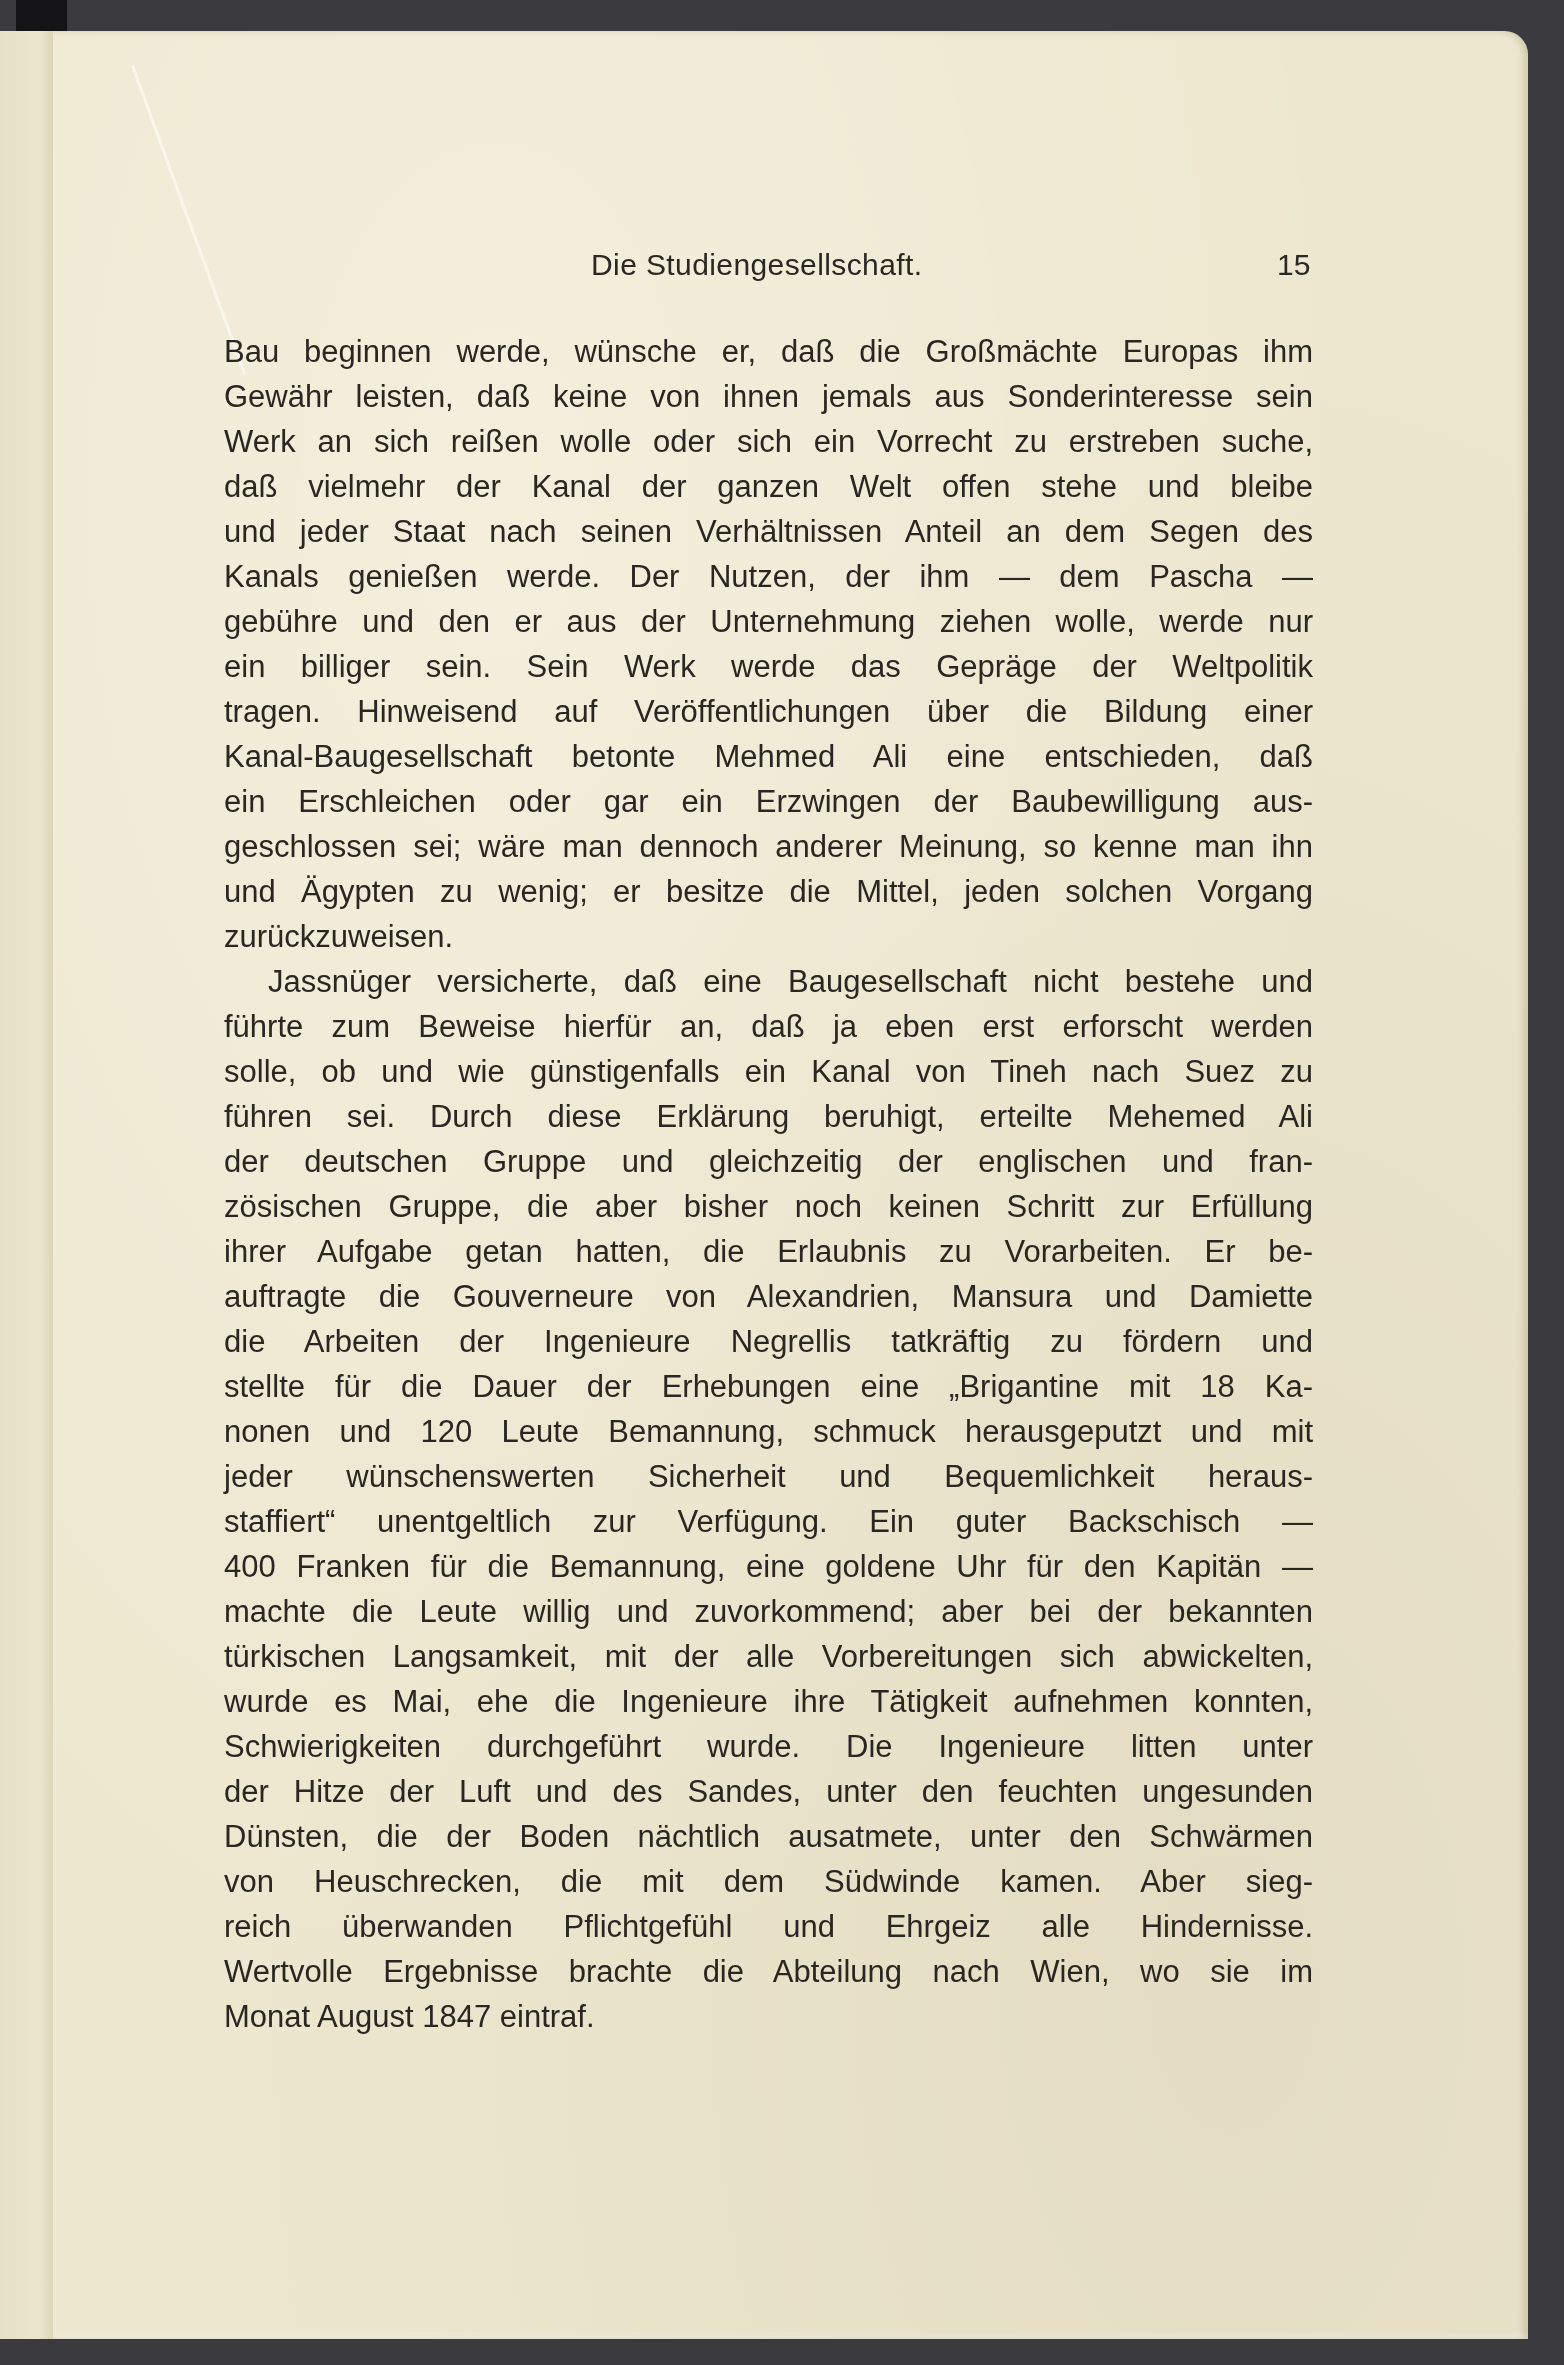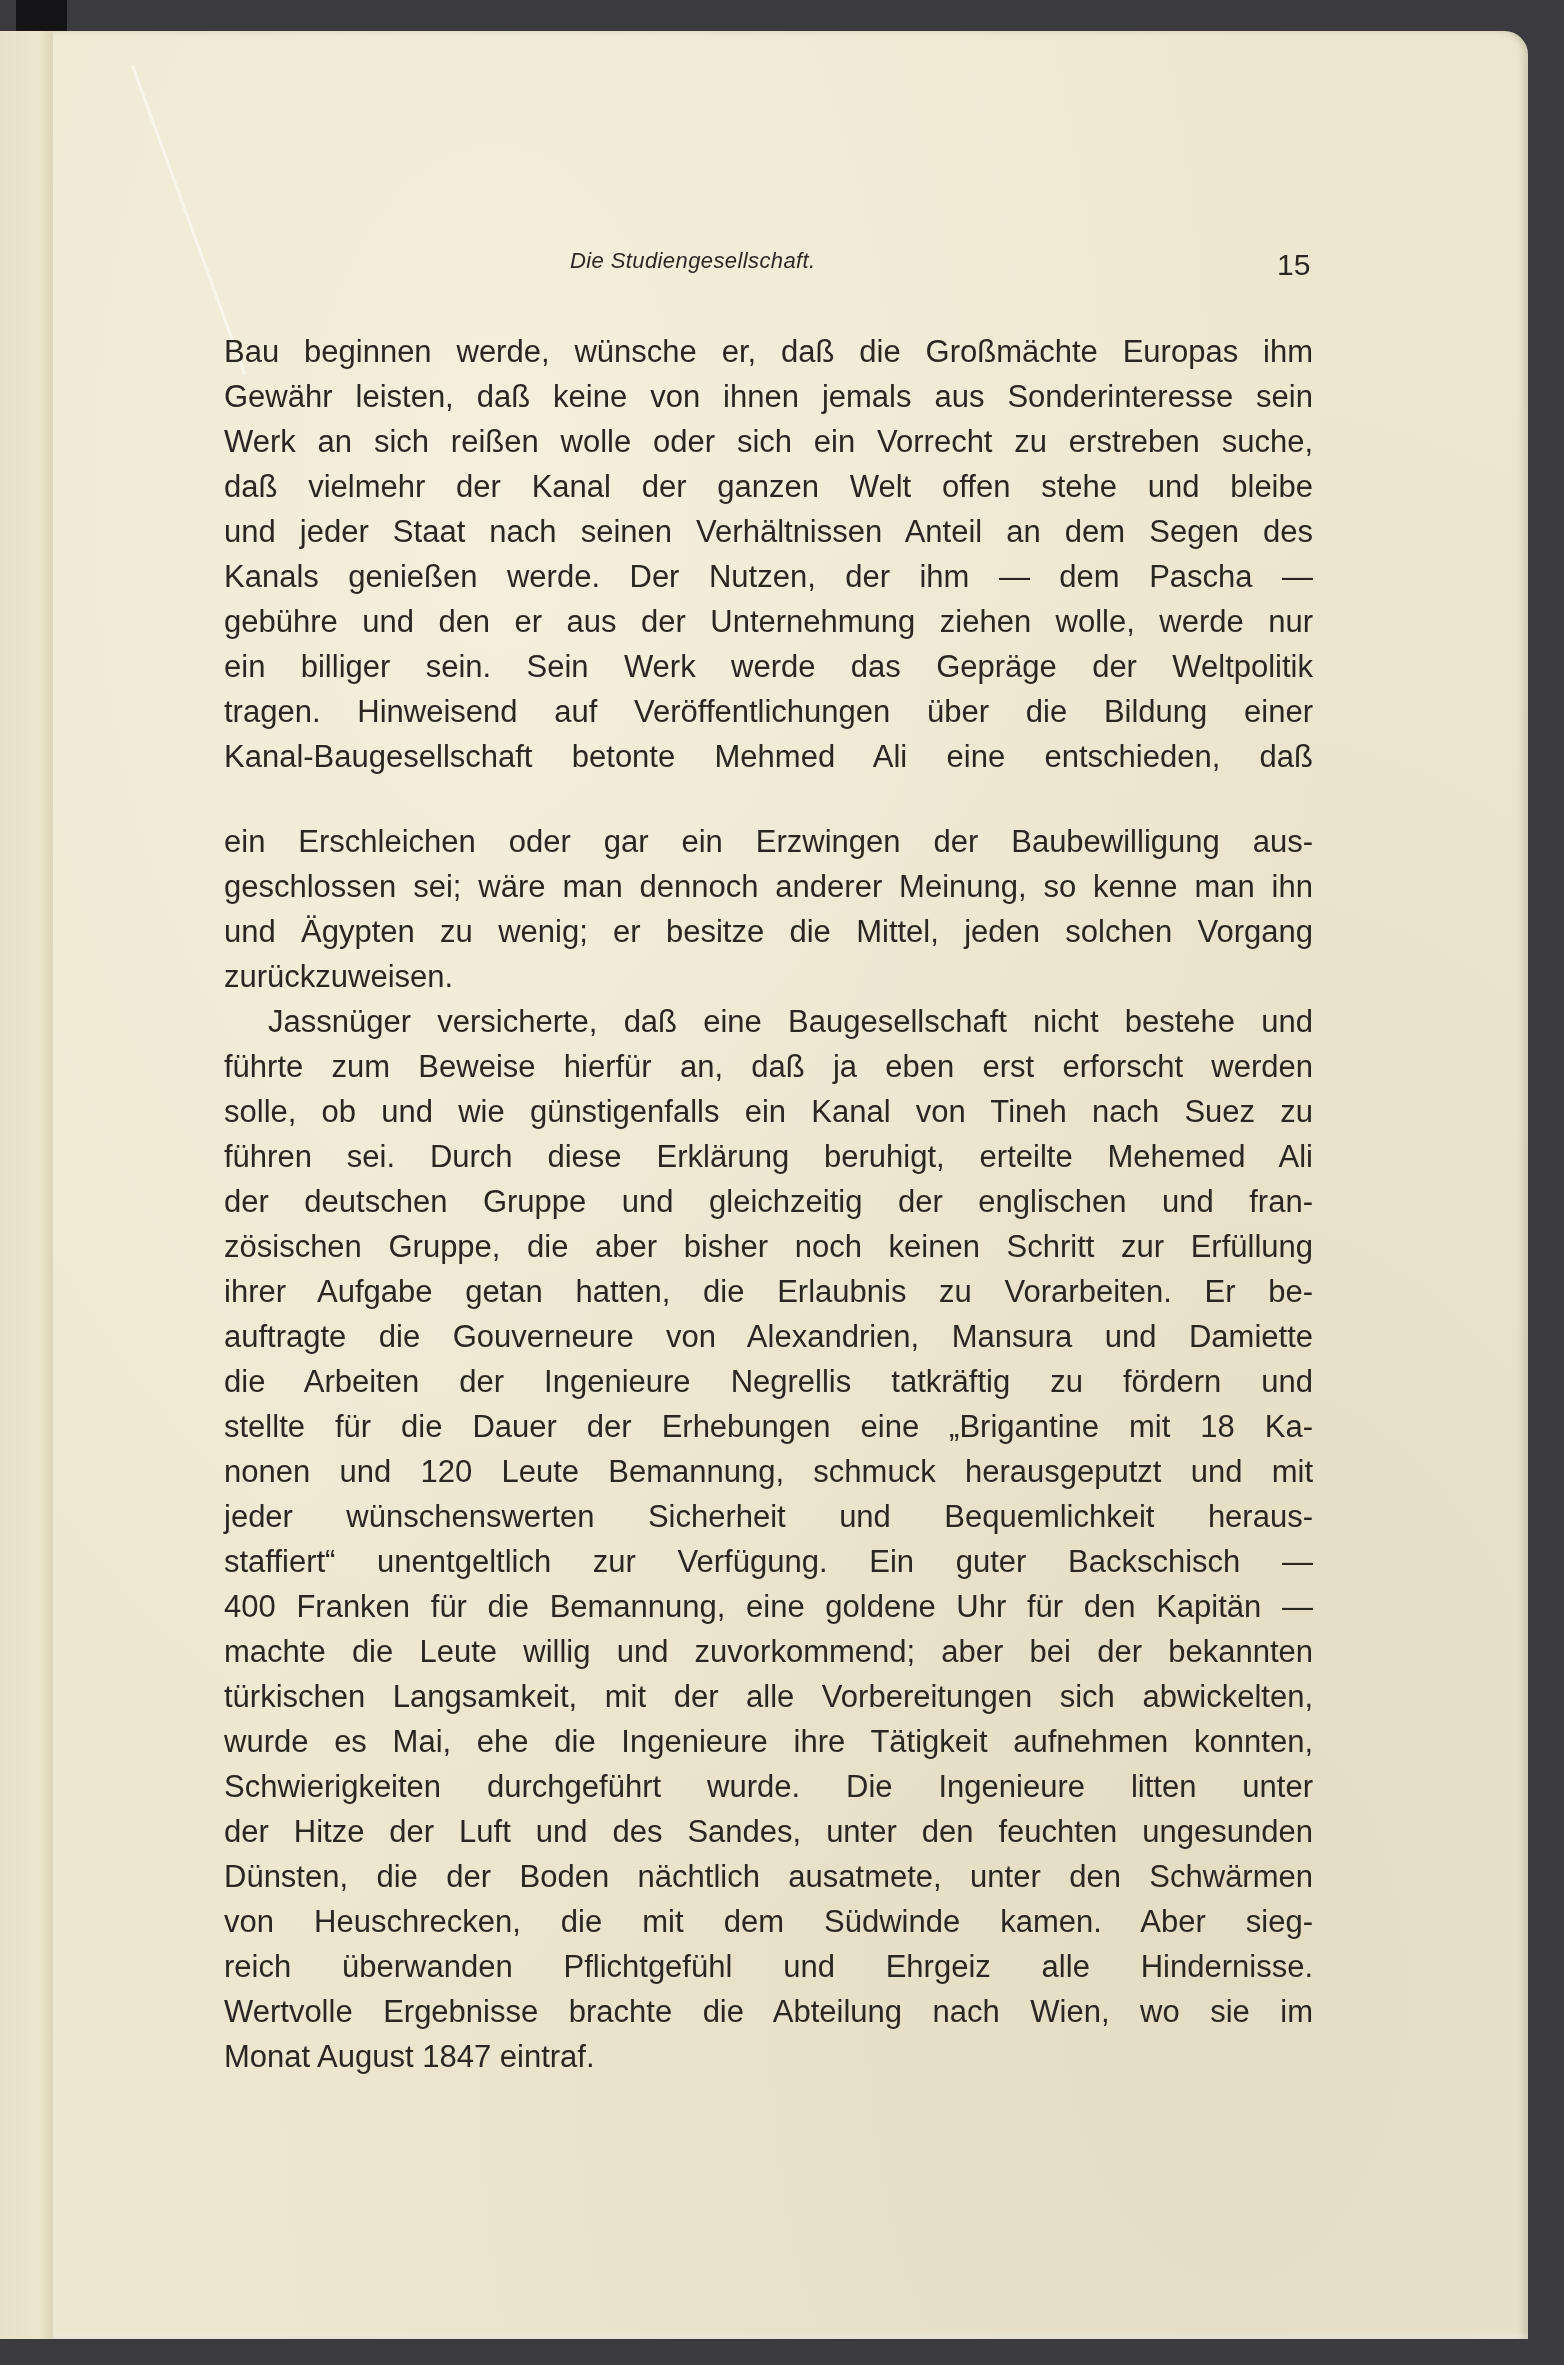--- a/index.html
+++ b/index.html
@@ -29,24 +29,23 @@
   }
   .crease {
     position: absolute; left: 78px; top: 35px; width: 3.1px; height: 329px;
     background: rgba(255,255,250,0.6);
     transform: rotate(-20deg); transform-origin: top left;
   }
   .running-head {
     position: absolute; left: 0; top: 217px; width: 100%; height: 39px;
   }
   .running-title {
-    position: absolute; left: 517px; top: 0;
-    font-size: 22px; color: #2b2824; letter-spacing: 0.4px;
+    position: absolute; left: 538px; top: 0;
+    font-size: 30px; color: #2b2824; letter-spacing: 0.4px;
     font-family: "Liberation Sans", "DejaVu Sans", sans-serif;
-    font-style: italic;
   }
   .page-number {
     position: absolute; left: 1224px; top: 0;
     font-size: 30px; color: #2b2824;
     font-family: "Liberation Sans", "DejaVu Sans", sans-serif;
   }
   .body-text {
     position: absolute; left: 171px; top: 298px; width: 1089px;
     font-family: "Liberation Sans", "DejaVu Sans", sans-serif;
     font-size: 31px; line-height: 45px; color: #2a2722;
@@ -77,21 +76,21 @@
         <span class="line" style="display: block;">Bau beginnen werde, wünsche er, daß die Großmächte Europas ihm</span>
         <span class="line" style="display: block;">Gewähr leisten, daß keine von ihnen jemals aus Sonderinteresse sein</span>
         <span class="line" style="display: block;">Werk an sich reißen wolle oder sich ein Vorrecht zu erstreben suche,</span>
         <span class="line" style="display: block;">daß vielmehr der Kanal der ganzen Welt offen stehe und bleibe</span>
         <span class="line" style="display: block;">und jeder Staat nach seinen Verhältnissen Anteil an dem Segen des</span>
         <span class="line" style="display: block;">Kanals genießen werde. Der Nutzen, der ihm — dem Pascha —</span>
         <span class="line" style="display: block;">gebühre und den er aus der Unternehmung ziehen wolle, werde nur</span>
         <span class="line" style="display: block;">ein billiger sein. Sein Werk werde das Gepräge der Weltpolitik</span>
         <span class="line" style="display: block;">tragen. Hinweisend auf Veröffentlichungen über die Bildung einer</span>
         <span class="line" style="display: block;">Kanal-Baugesellschaft betonte Mehmed Ali eine entschieden, daß</span>
-        <span class="line" style="display: block; margin-top: 40px;">ein Erschleichen oder gar ein Erzwingen der Baubewilligung aus-</span>
+        <span class="line" style="display: block;">ein Erschleichen oder gar ein Erzwingen der Baubewilligung aus-</span>
         <span class="line" style="display: block;">geschlossen sei; wäre man dennoch anderer Meinung, so kenne man ihn</span>
         <span class="line" style="display: block;">und Ägypten zu wenig; er besitze die Mittel, jeden solchen Vorgang</span>
         <span class="line last" style="display: block;">zurückzuweisen.</span>
       </div>
       <div>
         <span class="line indent" style="display: block;">Jassnüger versicherte, daß eine Baugesellschaft nicht bestehe und</span>
         <span class="line" style="display: block;">führte zum Beweise hierfür an, daß ja eben erst erforscht werden</span>
         <span class="line" style="display: block;">solle, ob und wie günstigenfalls ein Kanal von Tineh nach Suez zu</span>
         <span class="line" style="display: block;">führen sei. Durch diese Erklärung beruhigt, erteilte Mehemed Ali</span>
         <span class="line" style="display: block;">der deutschen Gruppe und gleichzeitig der englischen und fran-</span>

